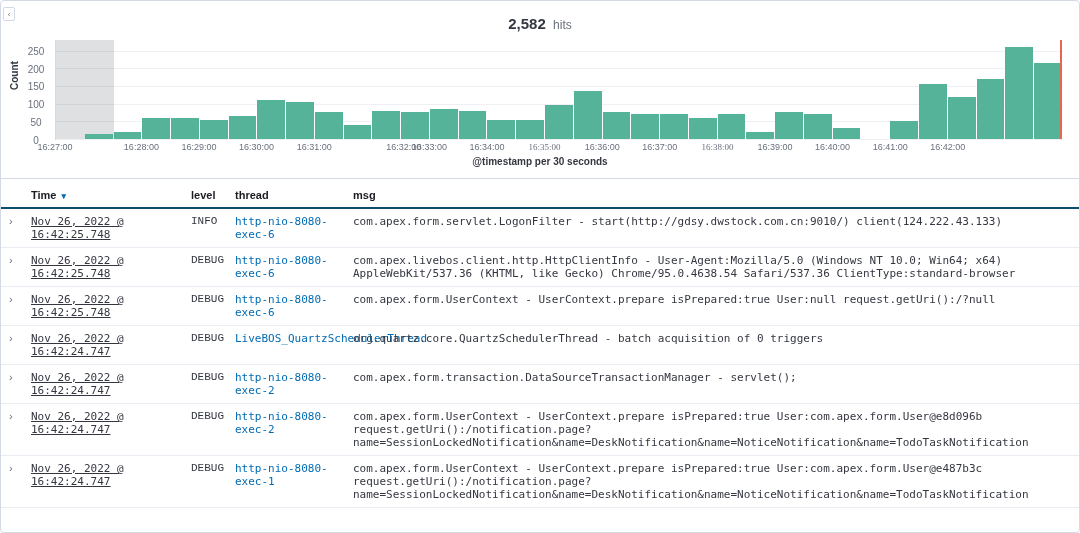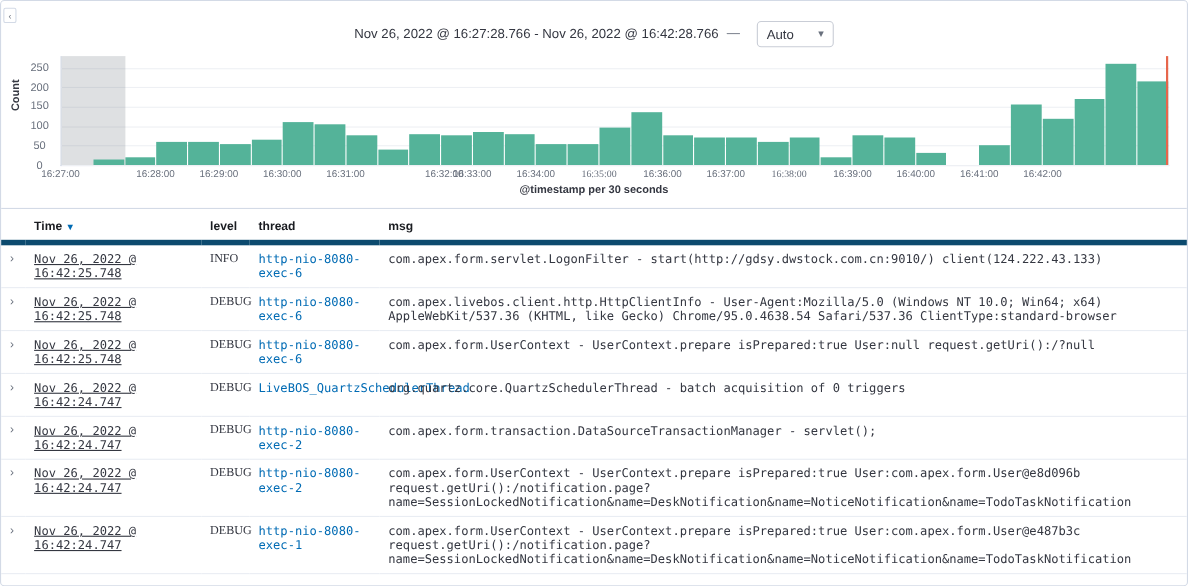--- a/index.html
+++ b/index.html
@@ -26,59 +26,53 @@
   .sel-band { position: absolute; top: 0; bottom: 0; background: rgba(105,112,125,0.22); }
   .marker-line { position: absolute; top: 0; bottom: 0; width: 2px; background: #e7664c; }
   .bar { flex: 1 1 0; margin-right: 1px; background: #54b399; }
   .x-ticks { position: absolute; left: 44px; right: 6px; top: 100px; height: 14px; }
   .x-tick { position: absolute; top: 2px; font-size: 9px; color: #69707d; transform: translateX(-50%); white-space: nowrap; }
   .x-axis-title { position: absolute; left: 0; right: 0; top: 116px; text-align: center; font-size: 10px; font-weight: 700; color: #343741; }
 
   .table-wrap { margin-top: 8px; border-top: 1px solid #d3dae6; }
   table.data { width: 100%; border-collapse: collapse; table-layout: fixed; }
   table.data th, table.data td { text-align: left; vertical-align: top; padding: 6px 8px; border-bottom: 1px solid #e9edf3; font-size: 11px; }
-  table.data th { color: #1a1c21; font-weight: 700; font-size: 11px; border-bottom: 5px solid #0c4a6e; padding-top: 10px; }
+  table.data th { color: #1a1c21; font-weight: 700; font-size: 11px; border-bottom: 2px solid #0c4a6e; padding-top: 10px; }
   col.c-exp { width: 22px; }
   col.c-time { width: 160px; }
   col.c-level { width: 44px; }
   col.c-thread { width: 118px; }
   col.c-msg  {  }
   td.expcell { color: #69707d; font-size: 10px; text-align: center; cursor: pointer; }
   .sort-ind { color: #006bb4; font-size: 9px; margin-left: 2px; }
   td.mono, th.mono { font-family: "Menlo", "Consolas", monospace; font-size: 11px; text-decoration: underline; }
   td.msg { font-family: "Menlo", "Consolas", monospace; font-size: 11px; color: #343741; word-break: break-word; }
   td.thread { font-family: "Menlo", "Consolas", monospace; font-size: 11px; color: #006bb4; }
-  td.level { font-family: Liberation Serif, serif; font-size: 11px; }
+  td.level { font-family: Liberation Mono, monospace; font-size: 11px; }
 
   
   .watermark { position: absolute; right: 20px; bottom: 26px; display: flex; align-items: center; gap: 8px; color: #fff; font-size: 22px; font-style: italic; font-weight: 600; text-shadow: 0 1px 3px rgba(0,0,0,.45); opacity: .92; pointer-events: none; }
   .watermark .wx { width: 30px; height: 30px; border-radius: 50%; background: #fff; display: flex; align-items: center; justify-content: center; box-shadow: 0 0 4px rgba(0,0,0,.3); }
   .watermark .wx-inner { width: 20px; height: 20px; background: #1aad19; border-radius: 4px; position: relative; }
   .watermark .wx-inner::before { content: ""; position: absolute; left: 3px; top: 3px; width: 9px; height: 8px; background: #fff; border-radius: 50% 50% 50% 50%; }
   .watermark .wx-inner::after { content: ""; position: absolute; left: 9px; top: 8px; width: 8px; height: 7px; background: #fff; border-radius: 50% 50% 50% 50%; }
 </style>
 </head>
 <body>
 
 <div class="page">
 
   <div class="collapse-handle">
     <span>‹</span>
   </div>
 
   <div class="header">
-    <div class="range-row">
-      <span>Nov 26, 2022 @ 16:27:28.766</span>
-      -
-      <span>Nov 26, 2022 @ 16:42:28.766</span>
-      <span class="dash">—</span>
-      <span class="interval-select">
-        <span>Auto</span>
-        <span class="chev">▾</span>
-      </span>
+    <div>
+      <span class="hits-count">2,582</span>
+      <span class="hits-label">hits</span>
     </div>
   </div>
 
   <div class="chart-area">
     <div class="y-axis-title">Count</div>
     <div class="y-ticks" id="y-ticks">
         <div class="y-tick" style="top: 100%;">0</div>
         <div class="y-tick" style="top: 82.1429%;">50</div>
         <div class="y-tick" style="top: 64.2857%;">100</div>
         <div class="y-tick" style="top: 46.4286%;">150</div>

